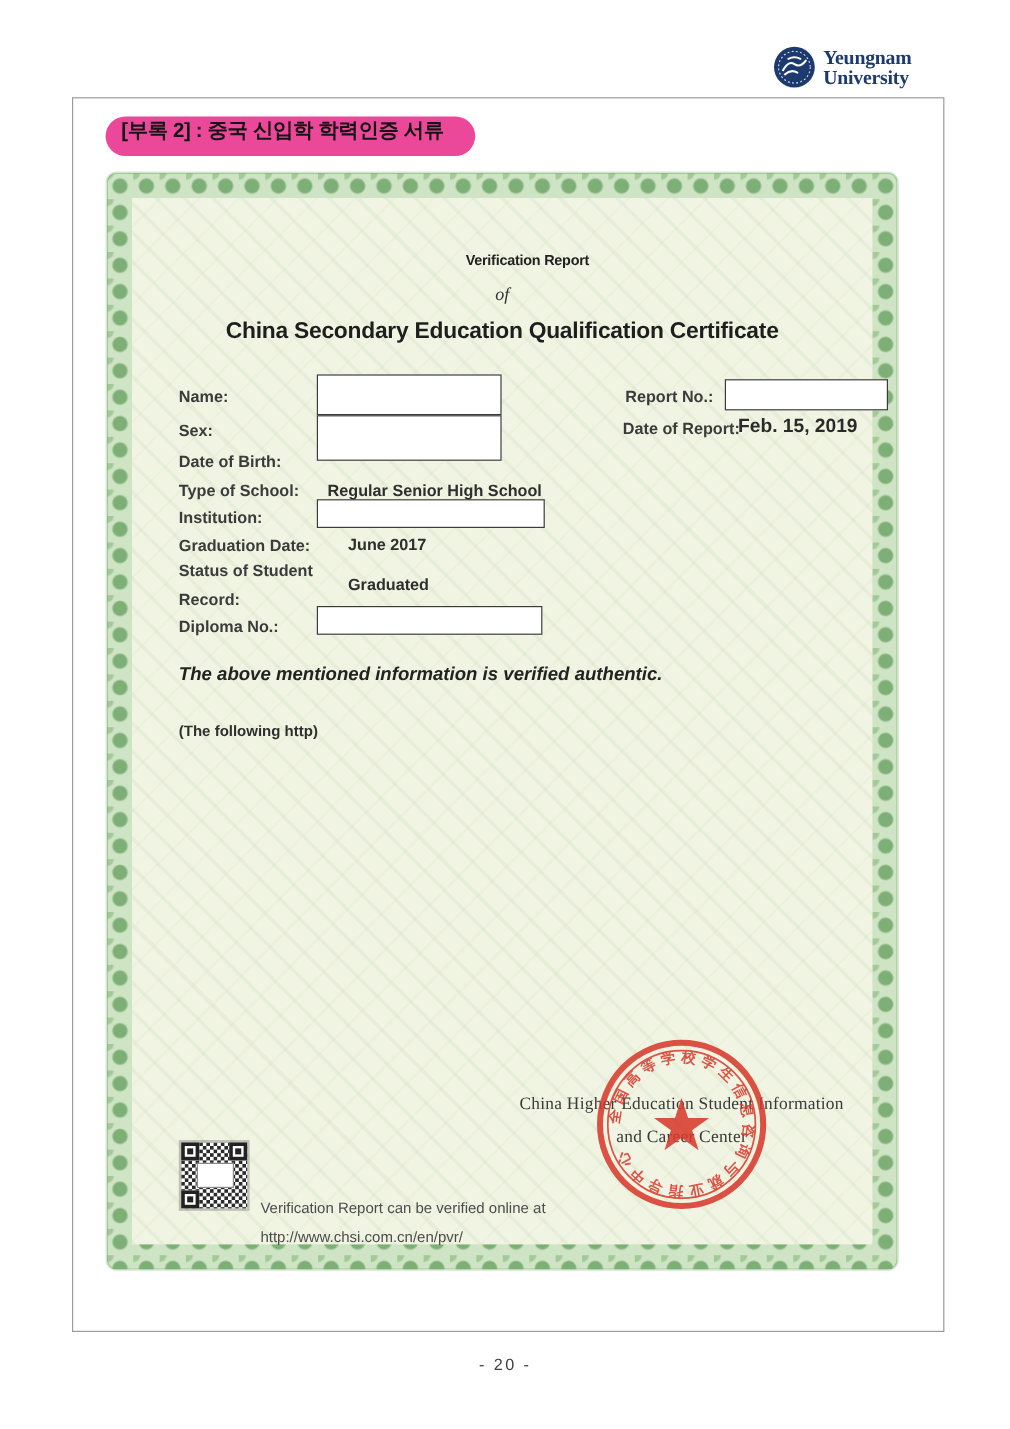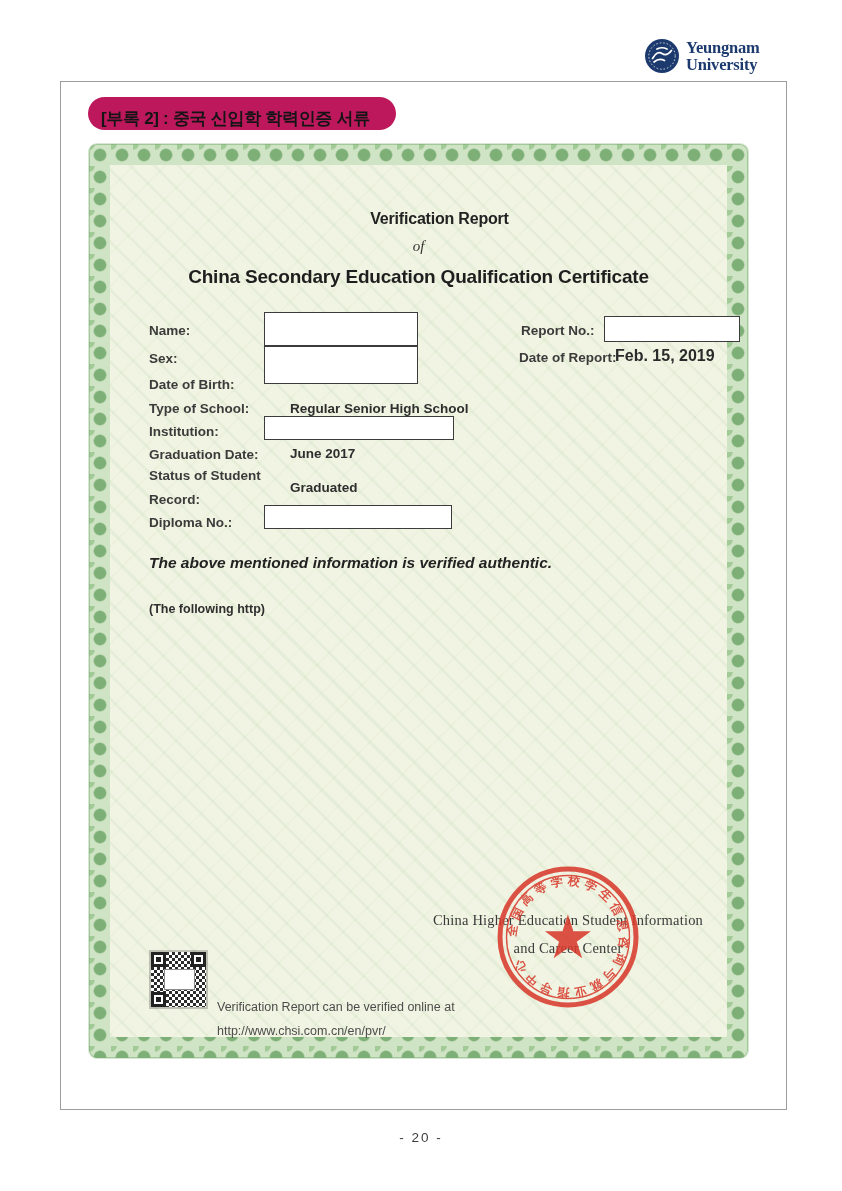--- a/index.html
+++ b/index.html
@@ -20,22 +20,22 @@
 
   
   .content-box {
     position:absolute; left:60px; top:81px; width:727px; height:1029px;
     border:1px solid #9c9c9c; background:#ffffff;
   }
 
   
   .appendix-pill {
     position:absolute; left:27px; top:15px; height:33px;
-    background:#be185d; border-radius:17px;
-    display:inline-flex; align-items:flex-end; padding:0 26px 0 13px;
+    background:#ec4899; border-radius:17px;
+    display:inline-flex; align-items:flex-start; padding:0 26px 0 13px;
     font-size:17px; font-weight:700; color:#141414; letter-spacing:-0.3px;
     white-space:nowrap;
   }
 
   
   .certificate {
     position:absolute; left:28px; top:62px; width:659px; height:914px;
     background-color:#cfe4c4;
     background-image:
       radial-gradient(circle at 11px 11px, rgba(120,172,114,0.95) 5.5px, rgba(120,172,114,0) 7px),
@@ -47,21 +47,21 @@
   .cert-inner {
     position:absolute; left:21px; top:21px; right:21px; bottom:21px;
     background-color:#f1f4e2;
     background-image:
       repeating-linear-gradient(45deg, rgba(140,180,130,0.10) 0 3px, rgba(255,255,255,0) 3px 17px),
       repeating-linear-gradient(-45deg, rgba(160,190,150,0.06) 0 2px, rgba(255,255,255,0) 2px 23px);
   }
   .cert-abs { position:absolute; }
   .cert-center { left:0; width:659px; text-align:center; }
 
-  .cert-title   { font-size:16px; font-weight:700; color:#222222; letter-spacing:-0.2px;padding-left:42px; }
+  .cert-title   { font-size:12px; font-weight:700; color:#222222; letter-spacing:-0.2px;padding-left:42px; }
   .cert-of      { font-family:"Liberation Serif", serif; font-style:italic; font-size:15px; color:#333333; }
   .cert-subtitle{ font-size:19px; font-weight:700; color:#1e1e1e; letter-spacing:-0.2px; }
 
   .lbl { font-size:13.5px; font-weight:600; color:#3b3b3b; white-space:nowrap; }
   .val { font-size:13.5px; font-weight:700; color:#2e2e2e; white-space:nowrap; }
   .val-big { font-size:16px; font-weight:700; color:#2a2a2a; white-space:nowrap; }
 
   .redact-box { background:#ffffff; border:1.5px solid #3c3c3c; }
 
   .statement { font-size:15.5px; font-weight:700; color:#222222; white-space:nowrap;font-style:italic; }
@@ -139,21 +139,21 @@
       <div class="cert-abs lbl" style="left:60px; top:303px">Graduation Date:</div>
       <div class="cert-abs lbl" style="left:60px; top:324px">Status of Student</div>
       <div class="cert-abs lbl" style="left:60px; top:348px">Record:</div>
       <div class="cert-abs lbl" style="left:60px; top:371px">Diploma No.:</div>
 
       <div class="cert-abs redact-box" style="left:175px; top:168px; width:154px; height:34px"></div>
       <div class="cert-abs redact-box" style="left:175px; top:202px; width:154px; height:38px"></div>
       <div class="cert-abs redact-box" style="left:175px; top:272px; width:190px; height:24px"></div>
       <div class="cert-abs redact-box" style="left:175px; top:361px; width:188px; height:24px"></div>
 
-      <div class="cert-abs val" style="left:201px; top:257px">Regular Senior High School</div>
+      <div class="cert-abs val" style="left:184px; top:257px">Regular Senior High School</div>
       <div class="cert-abs val" style="left:201px; top:302px">June 2017</div>
       <div class="cert-abs val" style="left:201px; top:336px">Graduated</div>
 
       <div class="cert-abs lbl" style="left:432px; top:179px">Report No.:</div>
       <div class="cert-abs redact-box" style="left:515px; top:172px; width:136px; height:26px"></div>
       <div class="cert-abs lbl" style="left:430px; top:206px">Date of Report:</div>
       <div class="cert-abs val-big" style="left:526px; top:203px">Feb. 15, 2019</div>
 
       <div class="cert-abs statement" style="left:60px; top:410px">The above mentioned information is verified authentic.</div>
       <div class="cert-abs empty-note" style="left:60px; top:458px">(The following http)</div>

